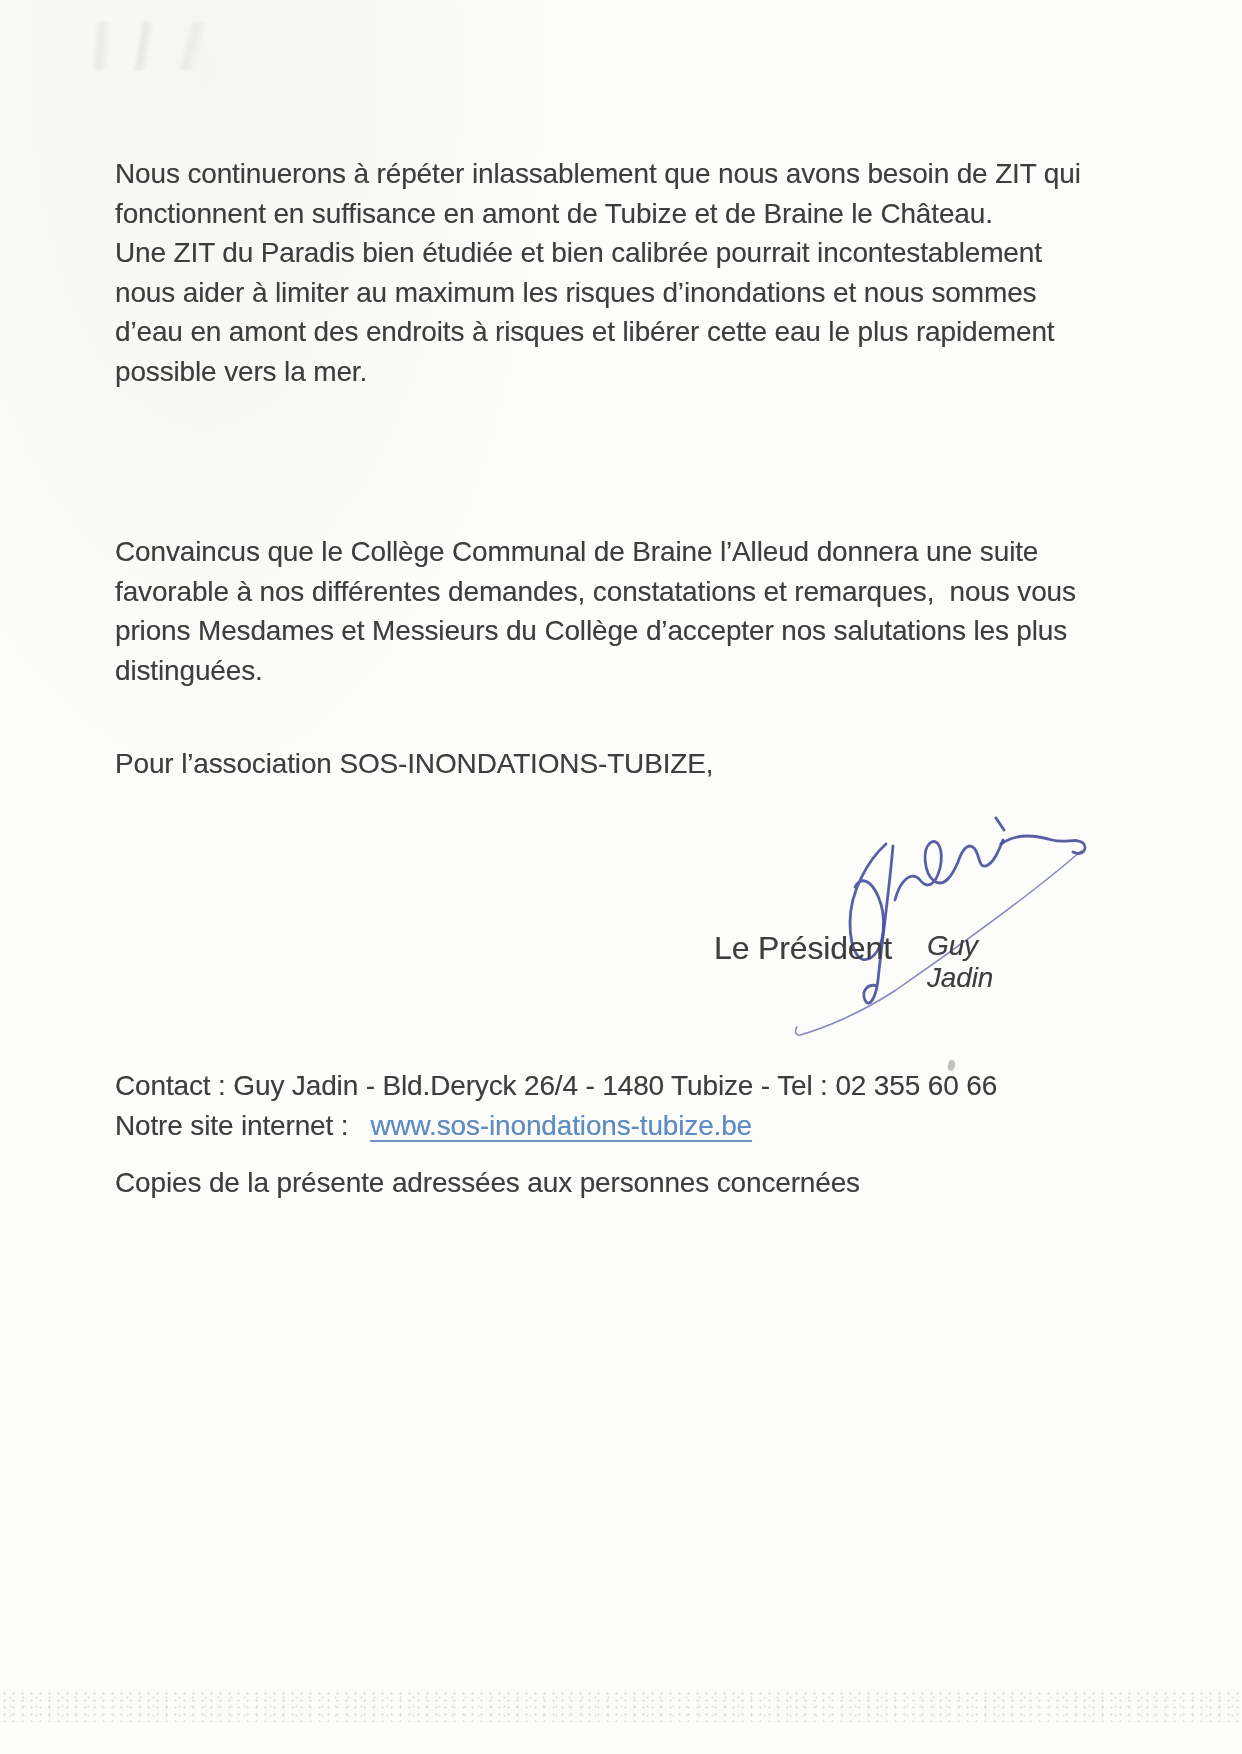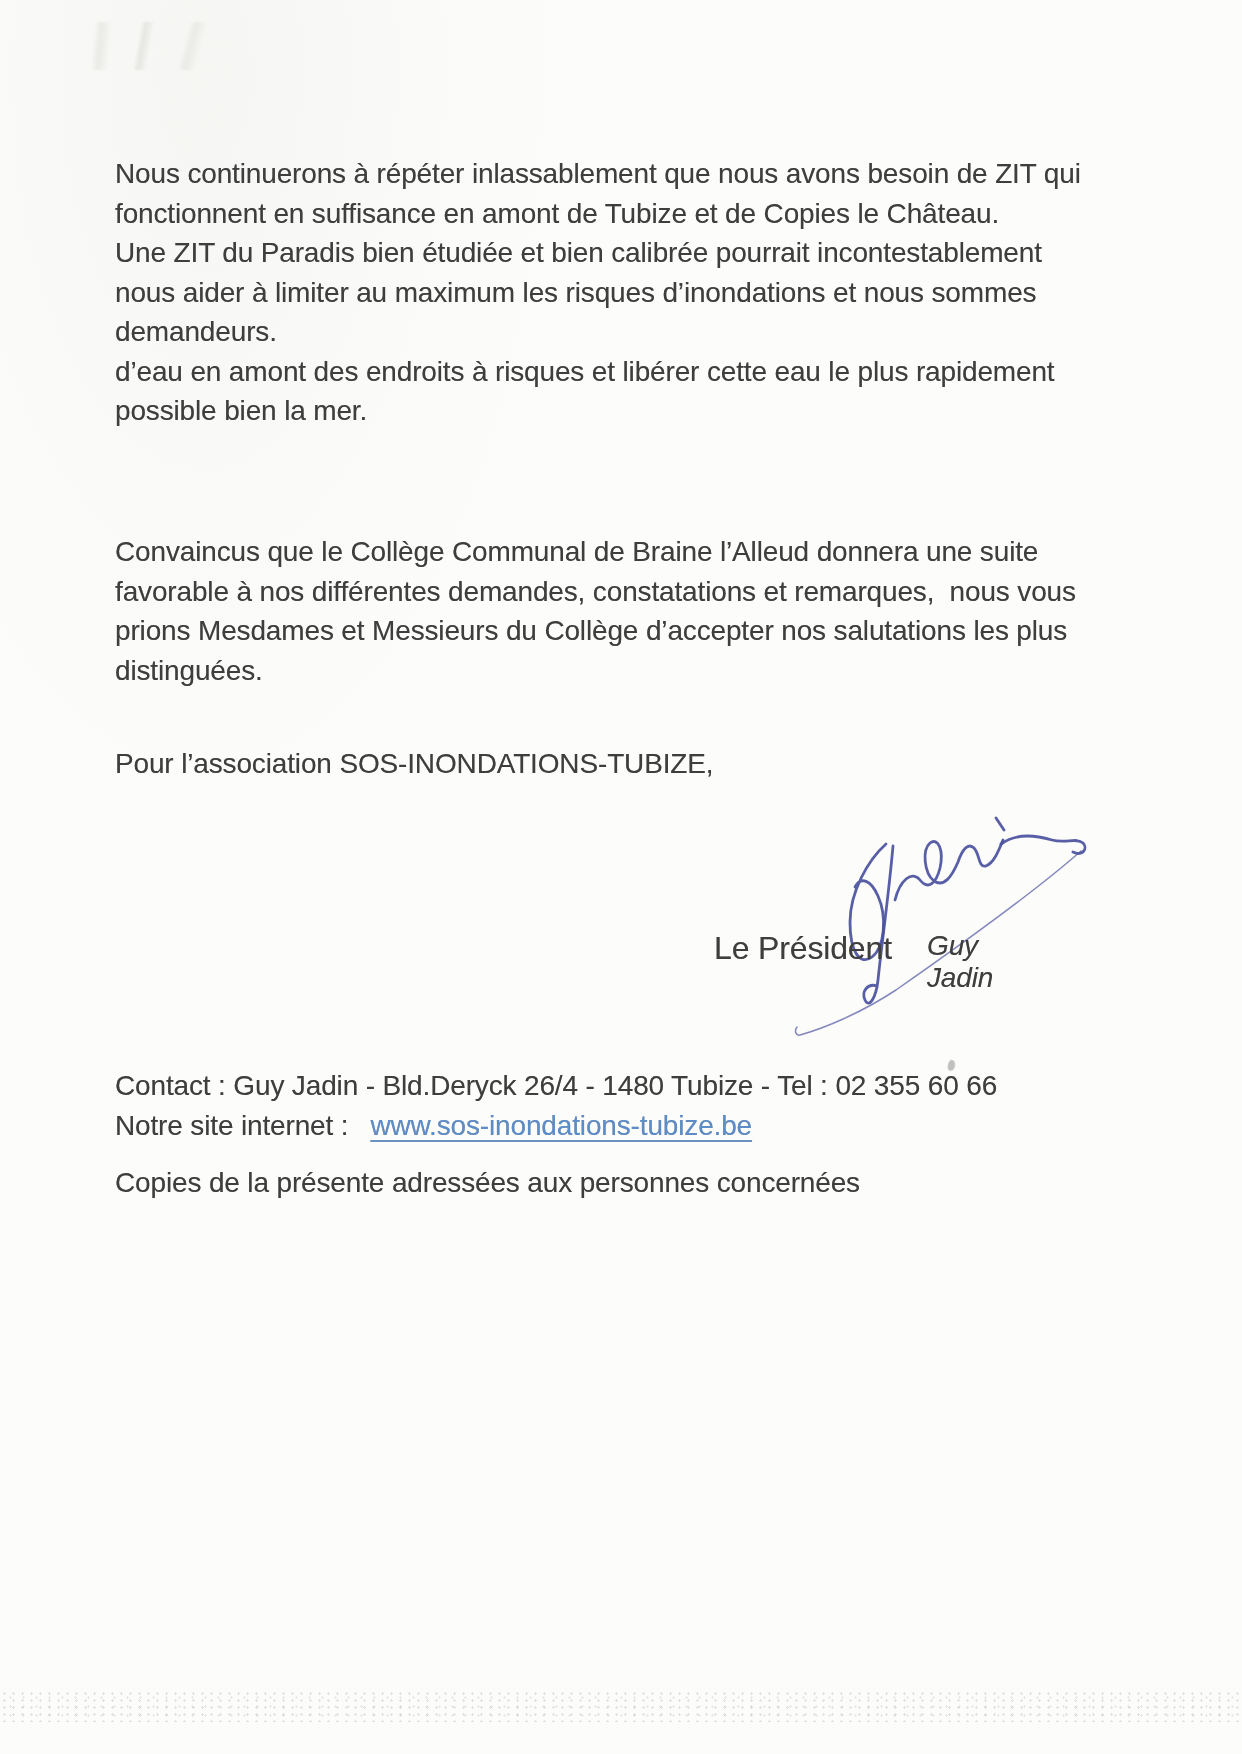--- a/index.html
+++ b/index.html
@@ -72,26 +72,25 @@
 </style>
 </head>
 <body>
 
 <div class="page">
 
   <div class="smudge"></div>
 
   <div class="para p1">
     <div class="line">Nous continuerons à répéter inlassablement que nous avons besoin de ZIT qui</div>
-    <div class="line">fonctionnent en suffisance en amont de Tubize et de Copies le Château.</div>
+    <div class="line">fonctionnent en suffisance en amont de Tubize et de Braine le Château.</div>
     <div class="line">Une ZIT du Paradis bien étudiée et bien calibrée pourrait incontestablement</div>
     <div class="line">nous aider à limiter au maximum les risques d’inondations et nous sommes</div>
-    <div class="line">demandeurs.</div>
     <div class="line">d’eau en amont des endroits à risques et libérer cette eau le plus rapidement</div>
-    <div class="line">possible bien la mer.</div>
+    <div class="line">possible vers la mer.</div>
   </div>
 
   <div class="para p2">
     <div class="line">Convaincus que le Collège Communal de Braine l’Alleud donnera une suite</div>
     <div class="line">favorable à nos différentes demandes, constatations et remarques,  nous vous</div>
     <div class="line">prions Mesdames et Messieurs du Collège d’accepter nos salutations les plus</div>
     <div class="line">distinguées.</div>
   </div>
 
   <div class="para assoc">Pour l’association SOS-INONDATIONS-TUBIZE,</div>

